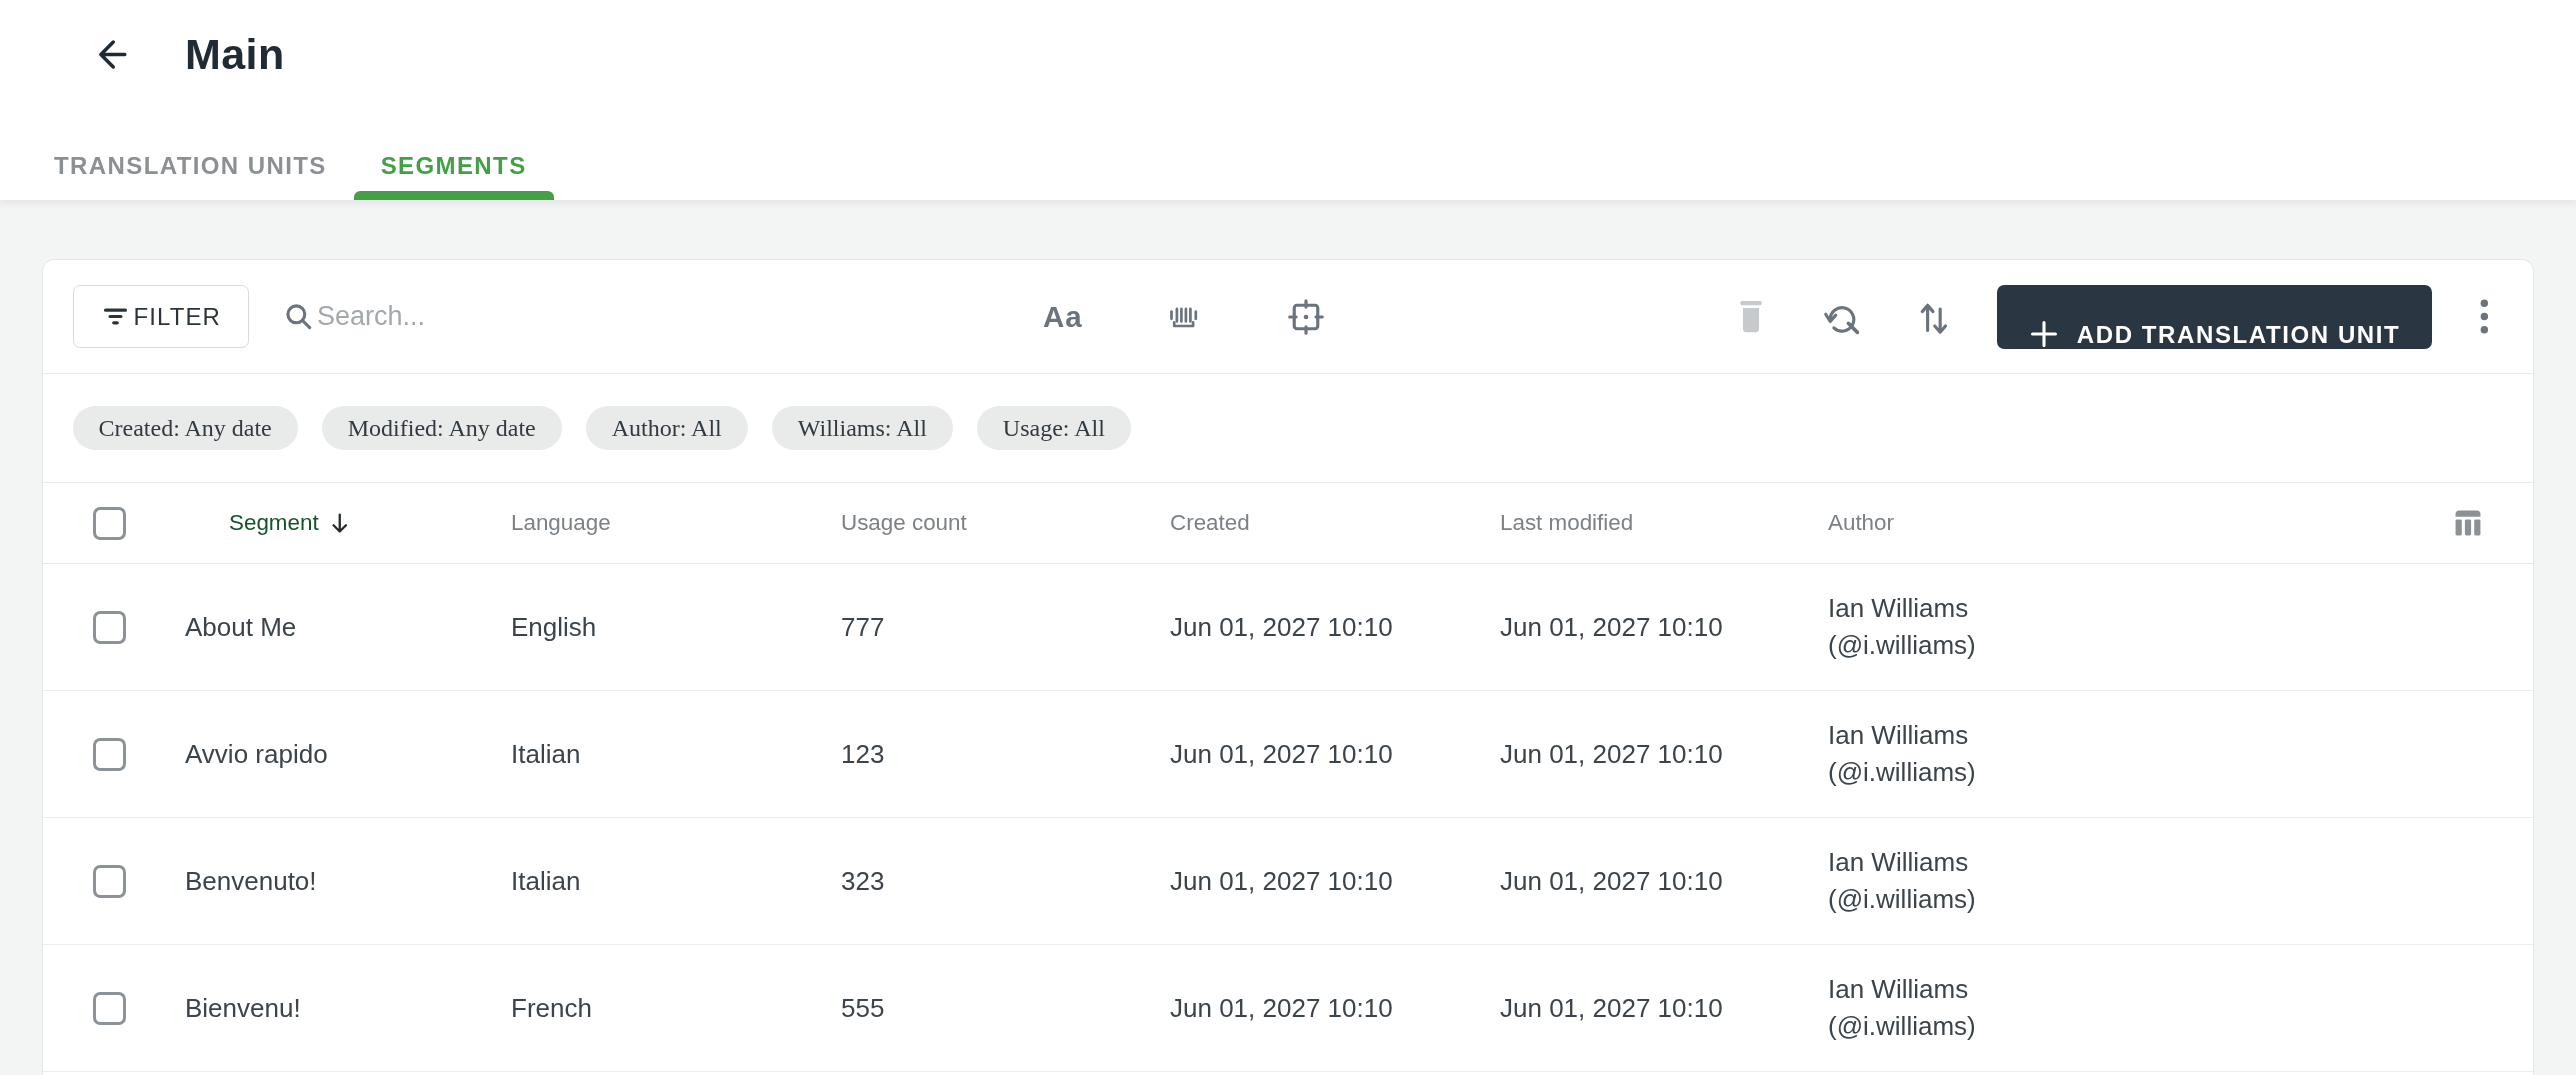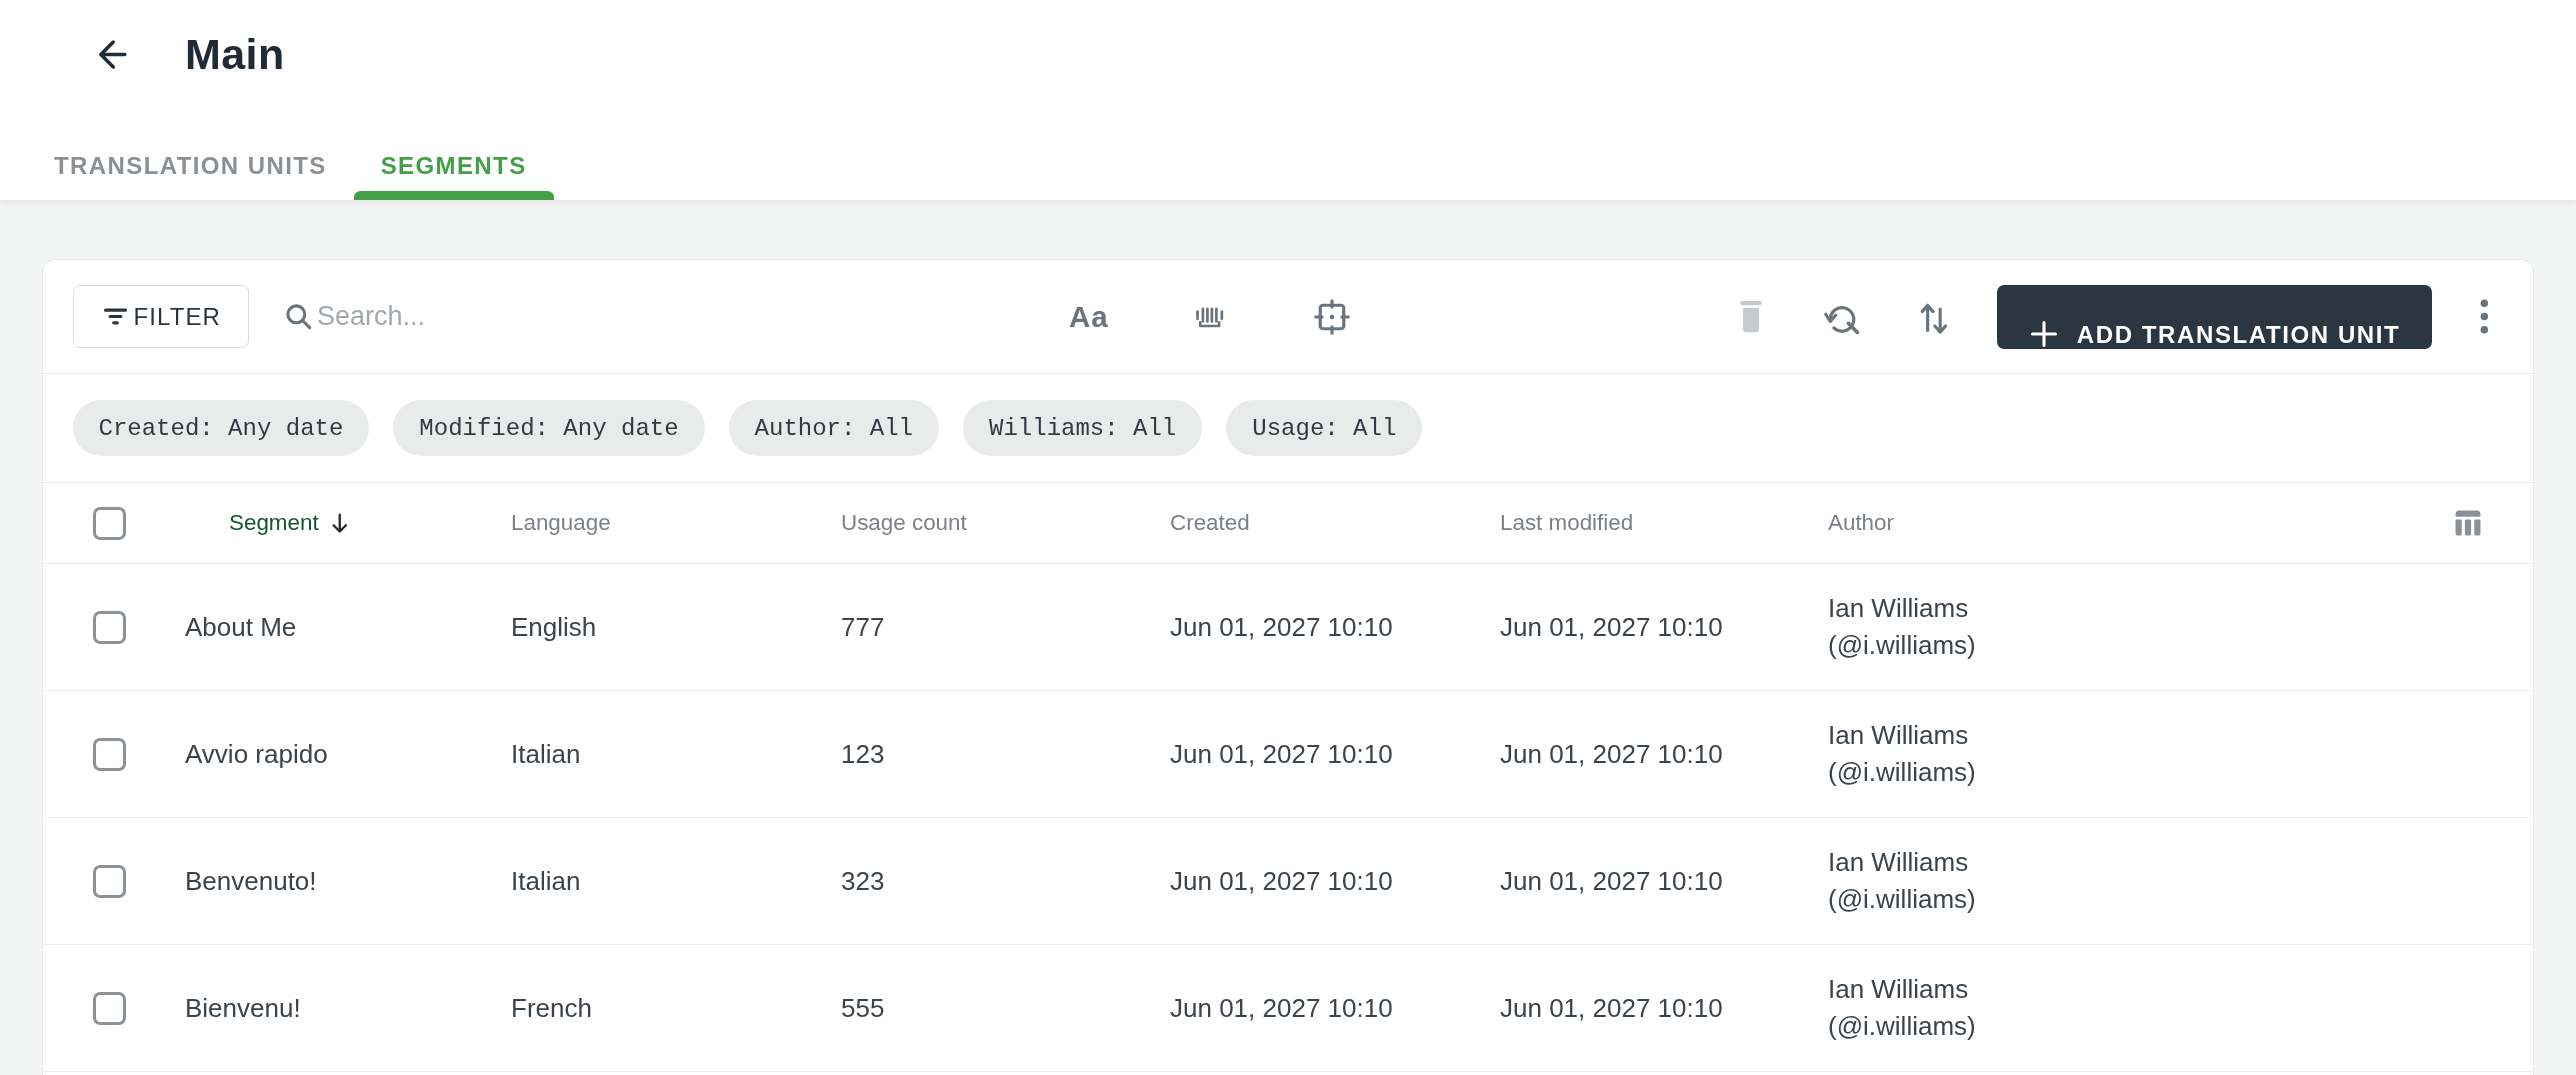--- a/index.html
+++ b/index.html
@@ -32,31 +32,31 @@
   
   .main{height:875px;background:var(--page-bg);padding:59px 42px 0 42px;}
   .card{background:#fff;border:0.9px solid #e4e6e7;border-bottom:none;border-radius:12.5px 12.5px 0 0;height:100%;display:flex;flex-direction:column;}
 
   
   .toolbar{height:114px;display:flex;align-items:center;padding:0 43px 0 29.5px;border-bottom:0.9px solid var(--divider);}
   .filter-btn{height:63px;display:flex;align-items:center;gap:4px;padding:0 27px;border:0.9px solid #d8dadb;border-radius:7.2px;background:#fff;font-family:inherit;font-size:24px;font-weight:500;letter-spacing:1.1px;color:#2b343c;cursor:pointer;flex:0 0 auto;}
   .search-wrap{display:flex;align-items:center;gap:2px;margin-left:34px;width:760px;flex:0 0 auto;}
   .search-input{border:none;outline:none;font-family:inherit;font-size:27px;color:var(--text-body);width:626px;background:transparent;}
   .search-input::placeholder{color:#a3a8ac;}
-  .mode-icons{display:flex;align-items:center;gap:84px;flex:0 0 auto;margin-left:26px;}
+  .mode-icons{display:flex;align-items:center;gap:84px;flex:0 0 auto;}
   .icon-btn{background:none;border:none;cursor:pointer;display:flex;align-items:center;justify-content:center;padding:0;}
   .match-case{font-size:29.5px;font-weight:600;color:var(--icon-gray);letter-spacing:0.9px;font-family:inherit;}
   .spacer{flex:1;}
   .right-icons{display:flex;align-items:center;gap:55px;margin-right:47px;}
   .add-btn{height:64px;display:flex;align-items:flex-end;gap:18px;padding:0 32px;border:none;border-radius:7.2px;background:var(--button-dark);color:#fff;font-family:inherit;font-size:24px;font-weight:600;letter-spacing:1.6px;cursor:pointer;}
   .kebab-btn{margin-left:47px;}
 
   
   .chips{height:109px;display:flex;align-items:center;gap:24px;padding:0 29.5px;border-bottom:0.9px solid var(--divider);}
-  .chip{height:56px;display:flex;align-items:center;padding:0 26px;border-radius:29px;background:var(--chip-bg);border:none;font-family:Liberation Mono, monospace;font-size:24px;color:#323a41;cursor:pointer;white-space:nowrap;}
+  .chip{height:44px;display:flex;align-items:center;padding:0 26px;border-radius:29px;background:var(--chip-bg);border:none;font-family:Liberation Serif, serif;font-size:24px;color:#323a41;cursor:pointer;white-space:nowrap;}
 
   
   .grid-row{display:grid;grid-template-columns:142px 326px 330px 329px 330px 328px 1fr 81px;align-items:center;}
   .thead{height:81px;border-bottom:0.9px solid var(--divider);font-size:22.4px;color:var(--text-gray);}
   .th{display:flex;align-items:center;gap:10.7px;cursor:pointer;}
   .th.sorted{color:#14532d;font-weight:500;margin-left:44px;}
   .check-cell{padding-left:50px;}
   .checkbox{width:33px;height:33px;border:3.6px solid #8b9298;border-radius:7.2px;background:#fff;cursor:pointer;}
   .cols-cell{display:flex;justify-content:flex-start;}
   .trow{height:127px;border-bottom:0.9px solid var(--row-divider);font-size:26px;color:var(--text-body);}

